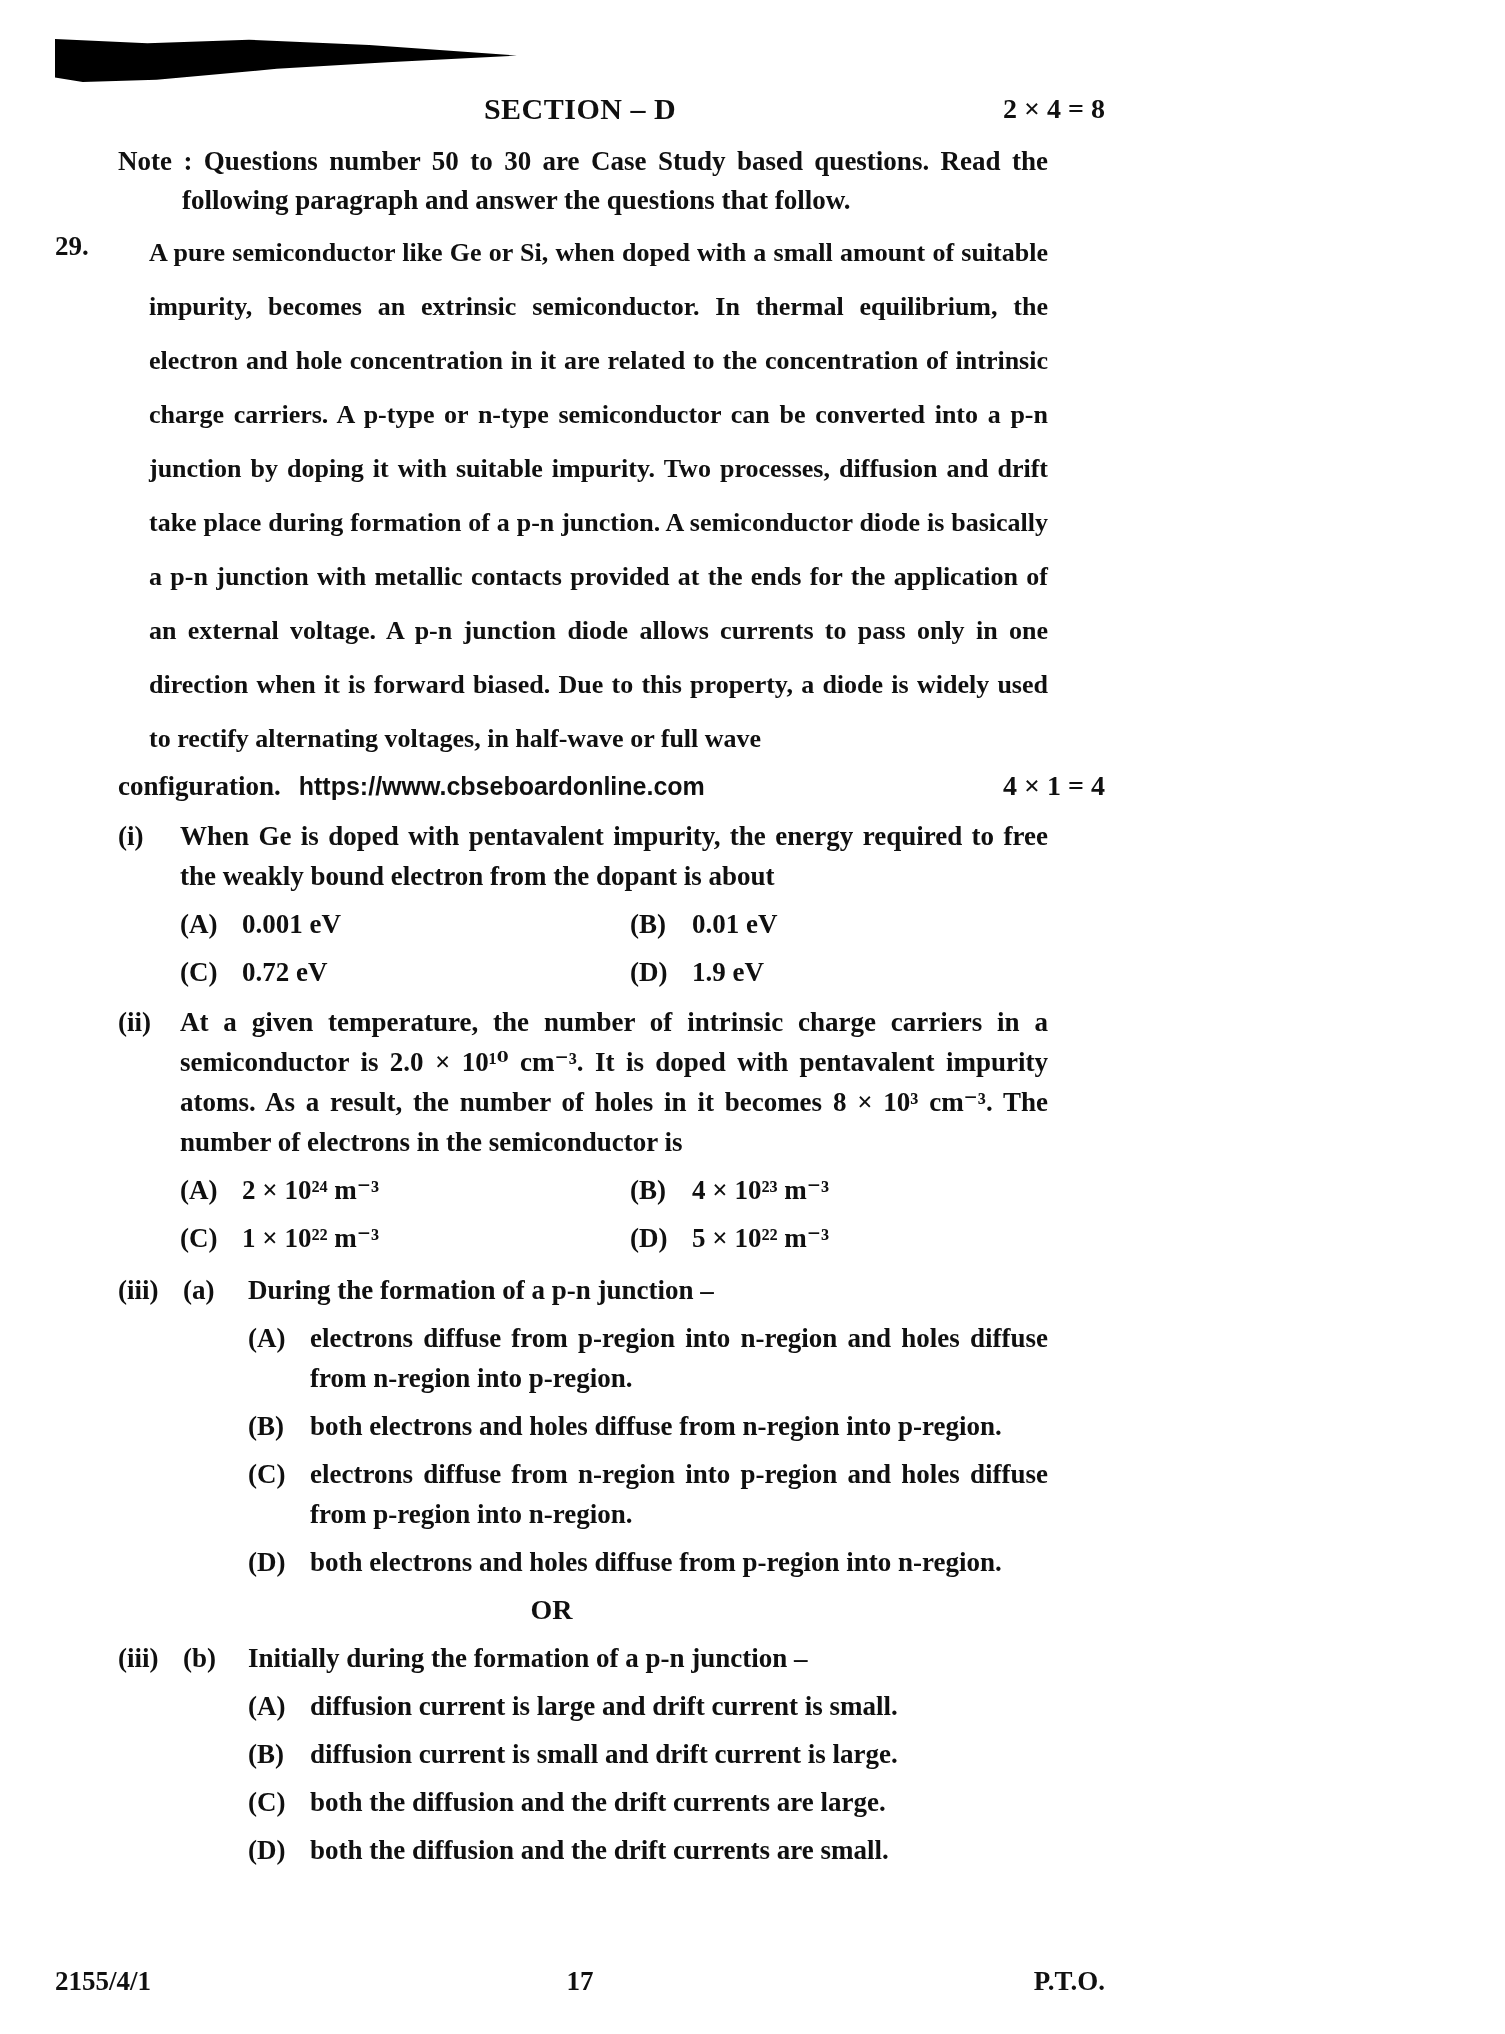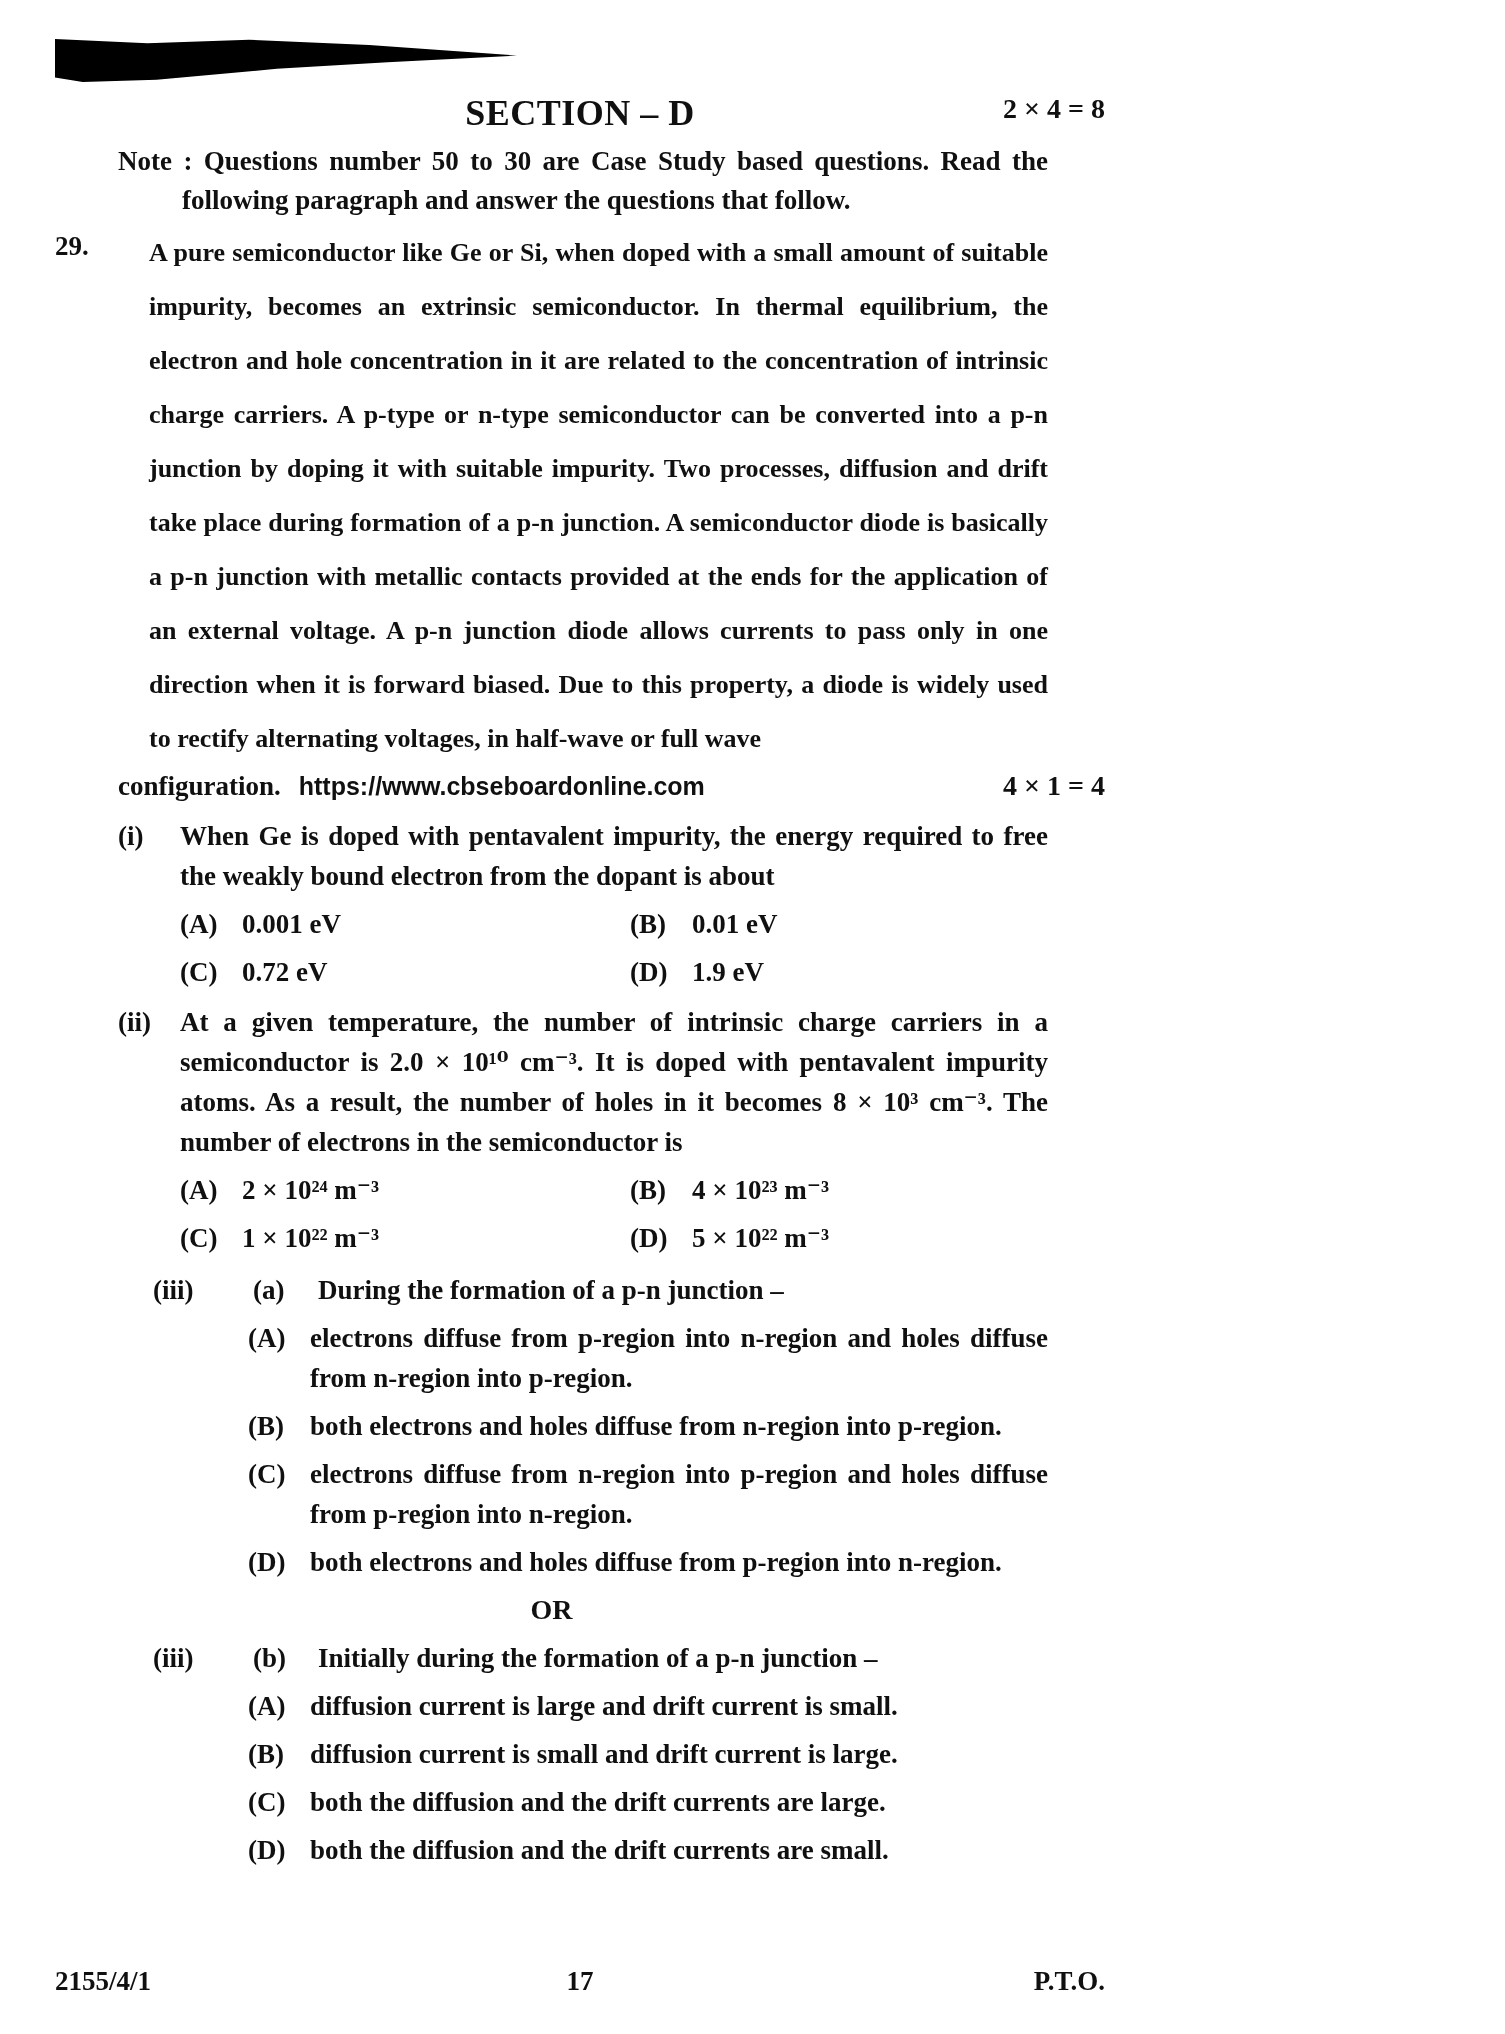--- a/index.html
+++ b/index.html
@@ -10,21 +10,21 @@
     font-weight:700; color:#101010;
   }
   .page { position:absolute; left:55px; top:38px; width:1050px; height:1958px; }
 
   .redaction {
     position:absolute; left:0; top:0; width:462px; height:44px; background:#000;
     clip-path: polygon(0% 2%, 20% 12%, 42% 4%, 68% 16%, 100% 40%, 72% 55%, 48% 70%, 22% 95%, 6% 100%, 0% 90%);
   }
 
   .header { position:relative; margin-top:54px; height:42px; }
-  .title { text-align:center; font-size:36px; letter-spacing:0.5px; }
+  .title { text-align:center; font-size:30px; letter-spacing:0.5px; }
   .marks-right { position:absolute; right:0; top:1px; font-size:28px; }
 
   .note {
     margin:8px 57px 6px 63px; padding-left:64px; text-indent:-64px;
     font-size:27px; line-height:39px; text-align:justify;
   }
 
   .q { display:flex; margin:4px 57px 0 0;gap:31px; }
   .qnum { width:63px; flex:none; font-size:27px; line-height:40px; }
   .qtext { flex:1; text-align:justify; font-size:26px; line-height:54px;font-family:Liberation Serif, serif; }
@@ -37,21 +37,21 @@
   .subq { display:flex; margin:10px 57px 0 63px; font-size:27px; line-height:40px; }
   .sublab { width:62px; flex:none; }
   .subtext { flex:1; text-align:justify; }
 
   .optgrid { display:grid; grid-template-columns:450px auto; row-gap:8px; margin:8px 57px 0 125px; font-size:27px; line-height:40px; }
   .opt { display:flex; }
   .optlab { width:62px; flex:none; }
   .optval { flex:1; }
 
   .subq3 { display:flex; margin:12px 57px 0 63px; font-size:27px; line-height:40px; }
-  .lab3 { width:65px; flex:none;margin-left:35px; }
+  .lab3 { width:65px; flex:none; }
   .opt3 { display:flex; margin:8px 57px 0 193px; font-size:27px; line-height:40px; }
   .opt3 .optlab { width:62px; flex:none; }
   .opt3 .opttext { flex:1; text-align:justify; }
 
   .or { text-align:center; margin:12px 57px 2px 0; font-size:28px; }
 
   .footer { position:absolute; left:0; top:1928px; width:1050px; height:40px; font-size:27px; }
   .footer .code { position:absolute; left:0; top:0; }
   .footer .pagenum { position:absolute; left:0; top:0; width:100%; text-align:center; }
   .footer .pto { position:absolute; right:0; top:0; }

